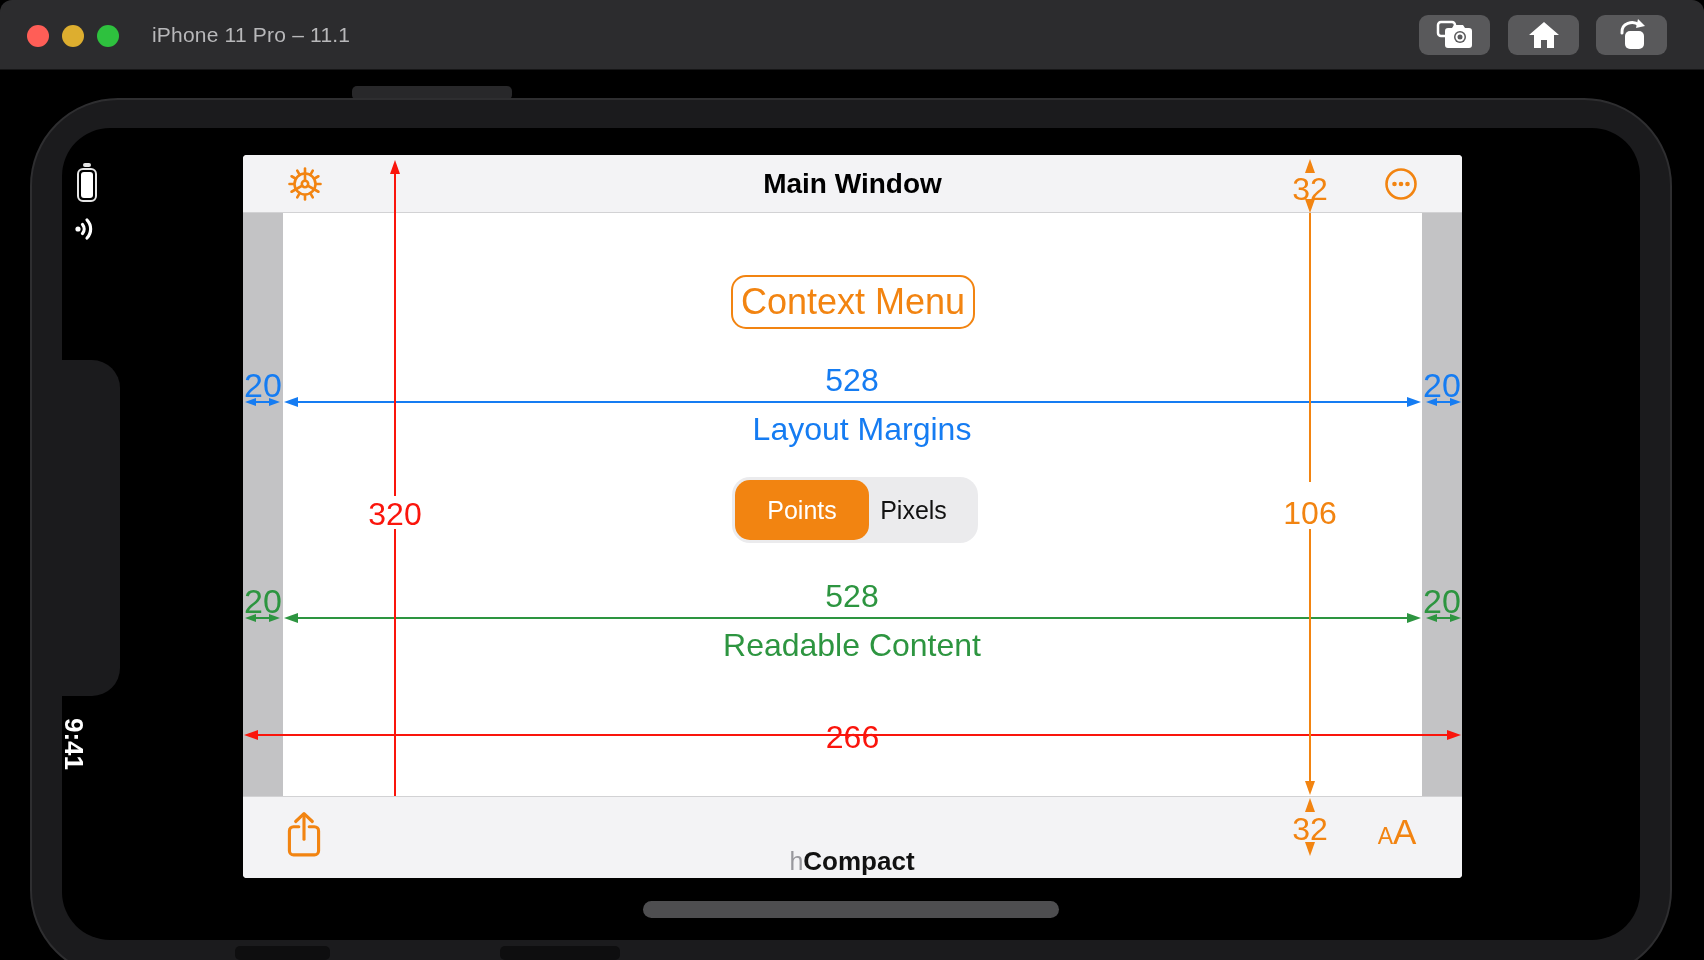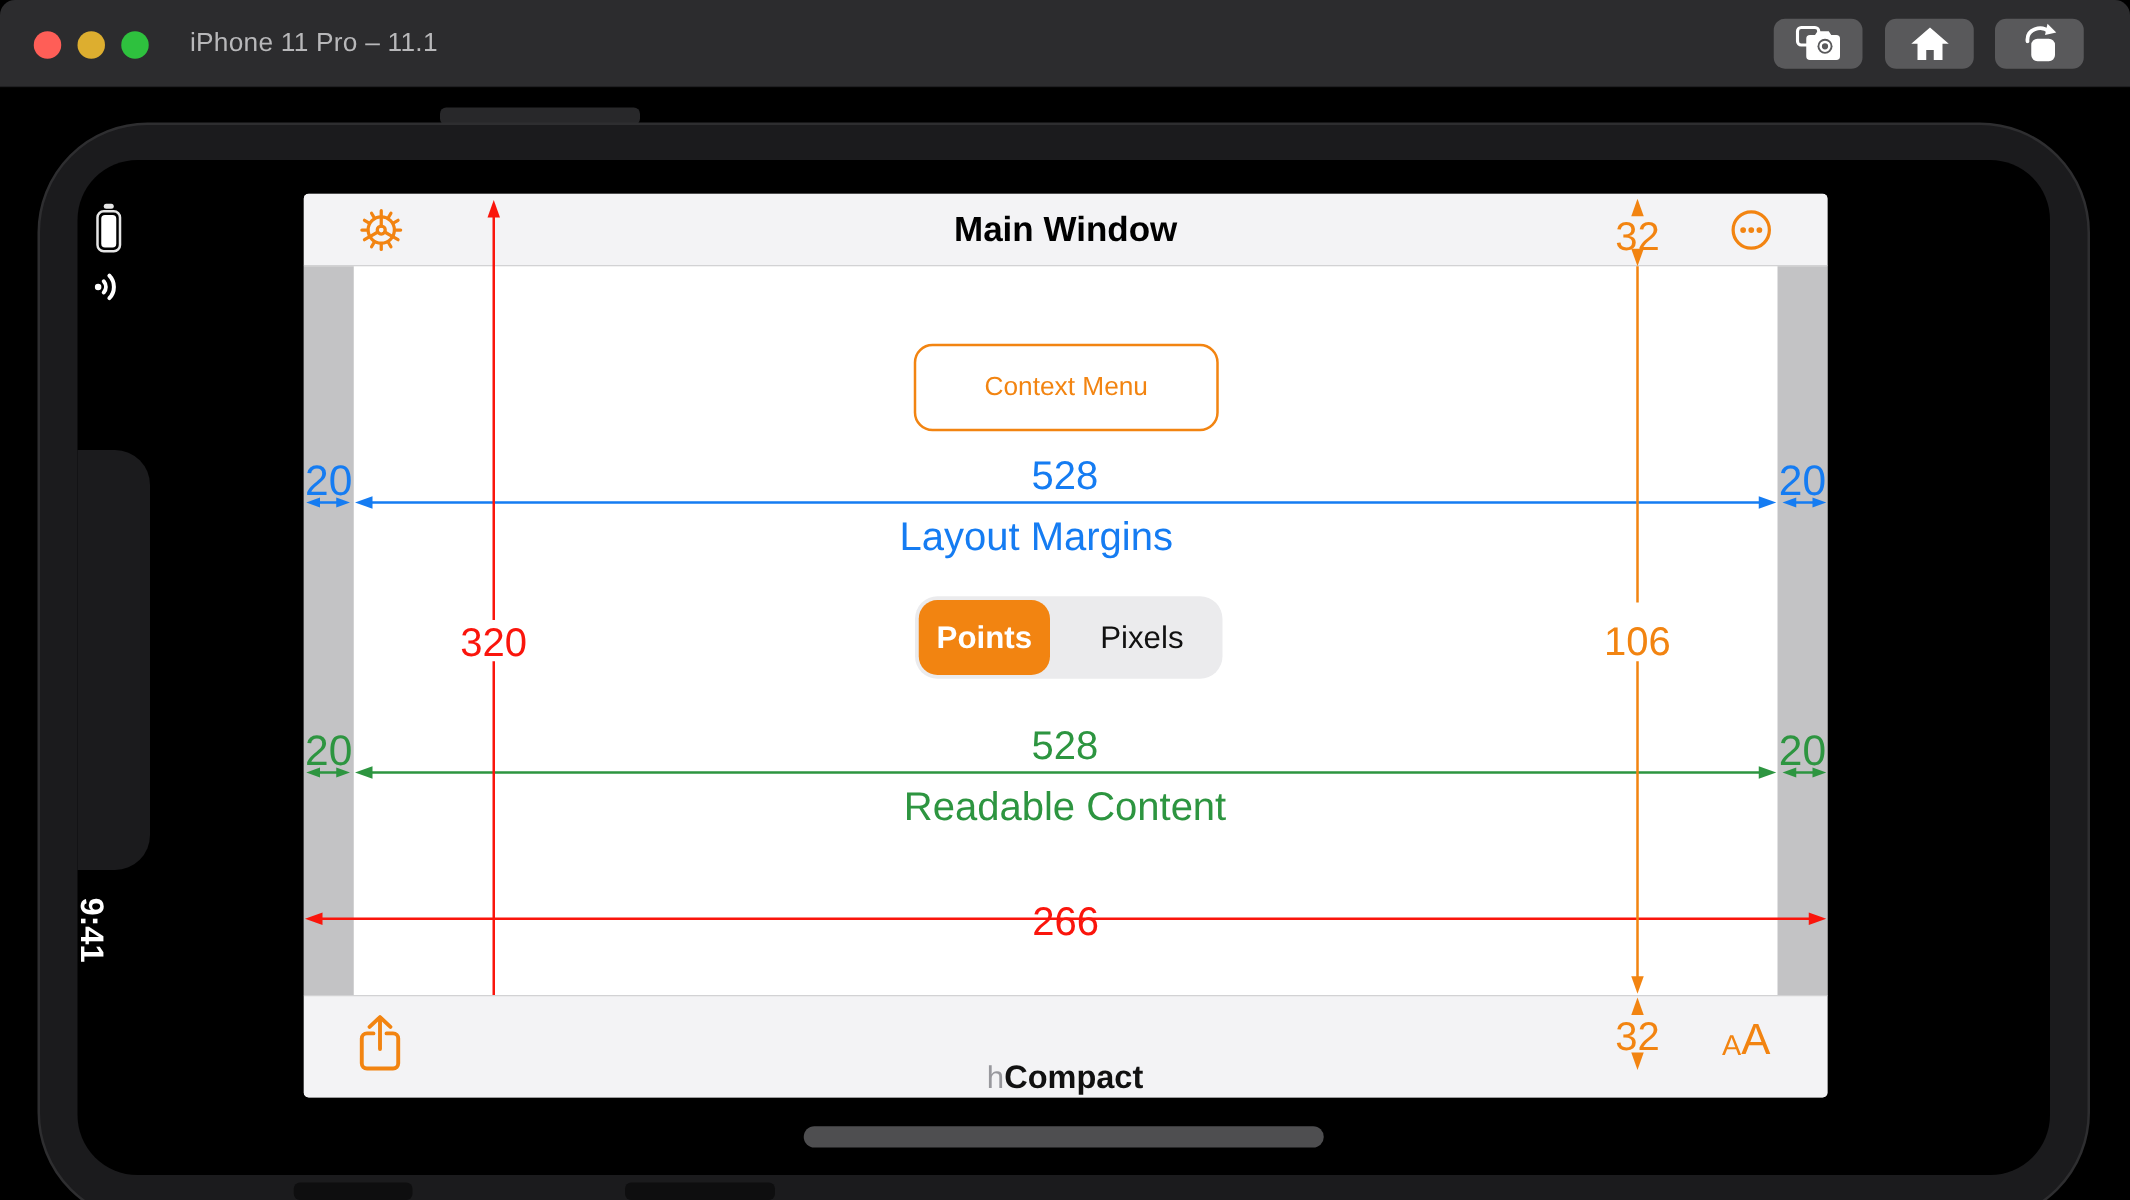--- a/index.html
+++ b/index.html
@@ -66,27 +66,27 @@
   .ah.left{border-top:5px solid transparent;border-bottom:5px solid transparent;border-right:14px solid var(--c)}
   .ah.right{border-top:5px solid transparent;border-bottom:5px solid transparent;border-left:14px solid var(--c)}
   .ahm{position:absolute;width:0;height:0}
   .ahm.left{border-top:4px solid transparent;border-bottom:4px solid transparent;border-right:11px solid var(--c)}
   .ahm.right{border-top:4px solid transparent;border-bottom:4px solid transparent;border-left:11px solid var(--c)}
   .mlabel{position:absolute;text-align:center;font-size:34px}
   .t-blue{color:var(--blue)}.t-green{color:var(--green)}.t-red{color:var(--red)}.t-orange{color:var(--orange)}
   .m27{font-size:32px}
 
   
-  .ctxbtn{position:absolute;left:488px;top:120px;width:244px;height:70px;border:2.5px solid var(--orange);
-    border-radius:15px;color:var(--orange);font-size:21px;display:flex;align-items:center;justify-content:center;
+  .ctxbtn{position:absolute;left:488px;top:120px;width:244px;height:54px;border:2.5px solid var(--orange);
+    border-radius:15px;color:var(--orange);font-size:36px;display:flex;align-items:center;justify-content:center;
     background:#fff;cursor:pointer}
   .seg{position:absolute;left:489px;top:322px;width:246px;height:66px;background:#ebebed;border-radius:18px}
-  .seg .sel{position:absolute;left:3px;top:3px;width:105px;height:60px;background:var(--orange);
+  .seg .sel{position:absolute;left:3px;top:3px;width:134px;height:60px;background:var(--orange);
     border-radius:15px;display:flex;align-items:center;justify-content:center;color:#fff;
-    font-size:25px;font-weight:700;cursor:pointer}
+    font-size:25px;font-weight:400;cursor:pointer}
   .seg .unsel{position:absolute;left:120px;top:3px;width:123px;height:60px;display:flex;align-items:center;
     justify-content:center;color:#111;font-size:25px;cursor:pointer}
 
   .tbline{position:absolute;left:409px;width:400px;height:30px;text-align:center;font-size:26px;
     font-weight:bold;color:#111}
   .tbline .pfx{font-weight:normal;color:#98989d;font-size:25px}
   .aa{position:absolute;left:1119px;top:652px;width:70px;height:44px;display:flex;align-items:flex-end;
     justify-content:center;color:var(--orange);cursor:pointer}
   .aa .sm{font-size:23px;line-height:30px;font-weight:500}
   .aa .bg{font-size:35px;line-height:38px;font-weight:500}
@@ -161,21 +161,21 @@
 
     <div class="seg">
       <div class="sel">Points</div>
       <div class="unsel">Pixels</div>
     </div>
 
     <div>
       <div class="mlabel t-blue" style="left:0;top:211px;width:40px">20</div>
       <div class="mlabel t-blue" style="left:1179px;top:211px;width:40px">20</div>
       <div class="mlabel t-blue m27" style="left:509px;top:207px;width:200px">528</div>
-      <div class="mlabel t-blue m27" style="left:411px;top:256px;width:350px">Layout Margins</div>
+      <div class="mlabel t-blue m27" style="left:444px;top:256px;width:350px">Layout Margins</div>
       <div class="ahm left c-blue" style="left:2px;top:243px"></div>
       <div class="hline bg-blue" style="left:11px;top:246px;width:16px"></div>
       <div class="ahm right c-blue" style="left:26px;top:243px"></div>
       <div class="ah left c-blue" style="left:41px;top:242px"></div>
       <div class="hline bg-blue" style="left:53px;top:246px;width:1113px"></div>
       <div class="ah right c-blue" style="left:1164px;top:242px"></div>
       <div class="ahm left c-blue" style="left:1183px;top:243px"></div>
       <div class="hline bg-blue" style="left:1192px;top:246px;width:16px"></div>
       <div class="ahm right c-blue" style="left:1207px;top:243px"></div>
     </div>

